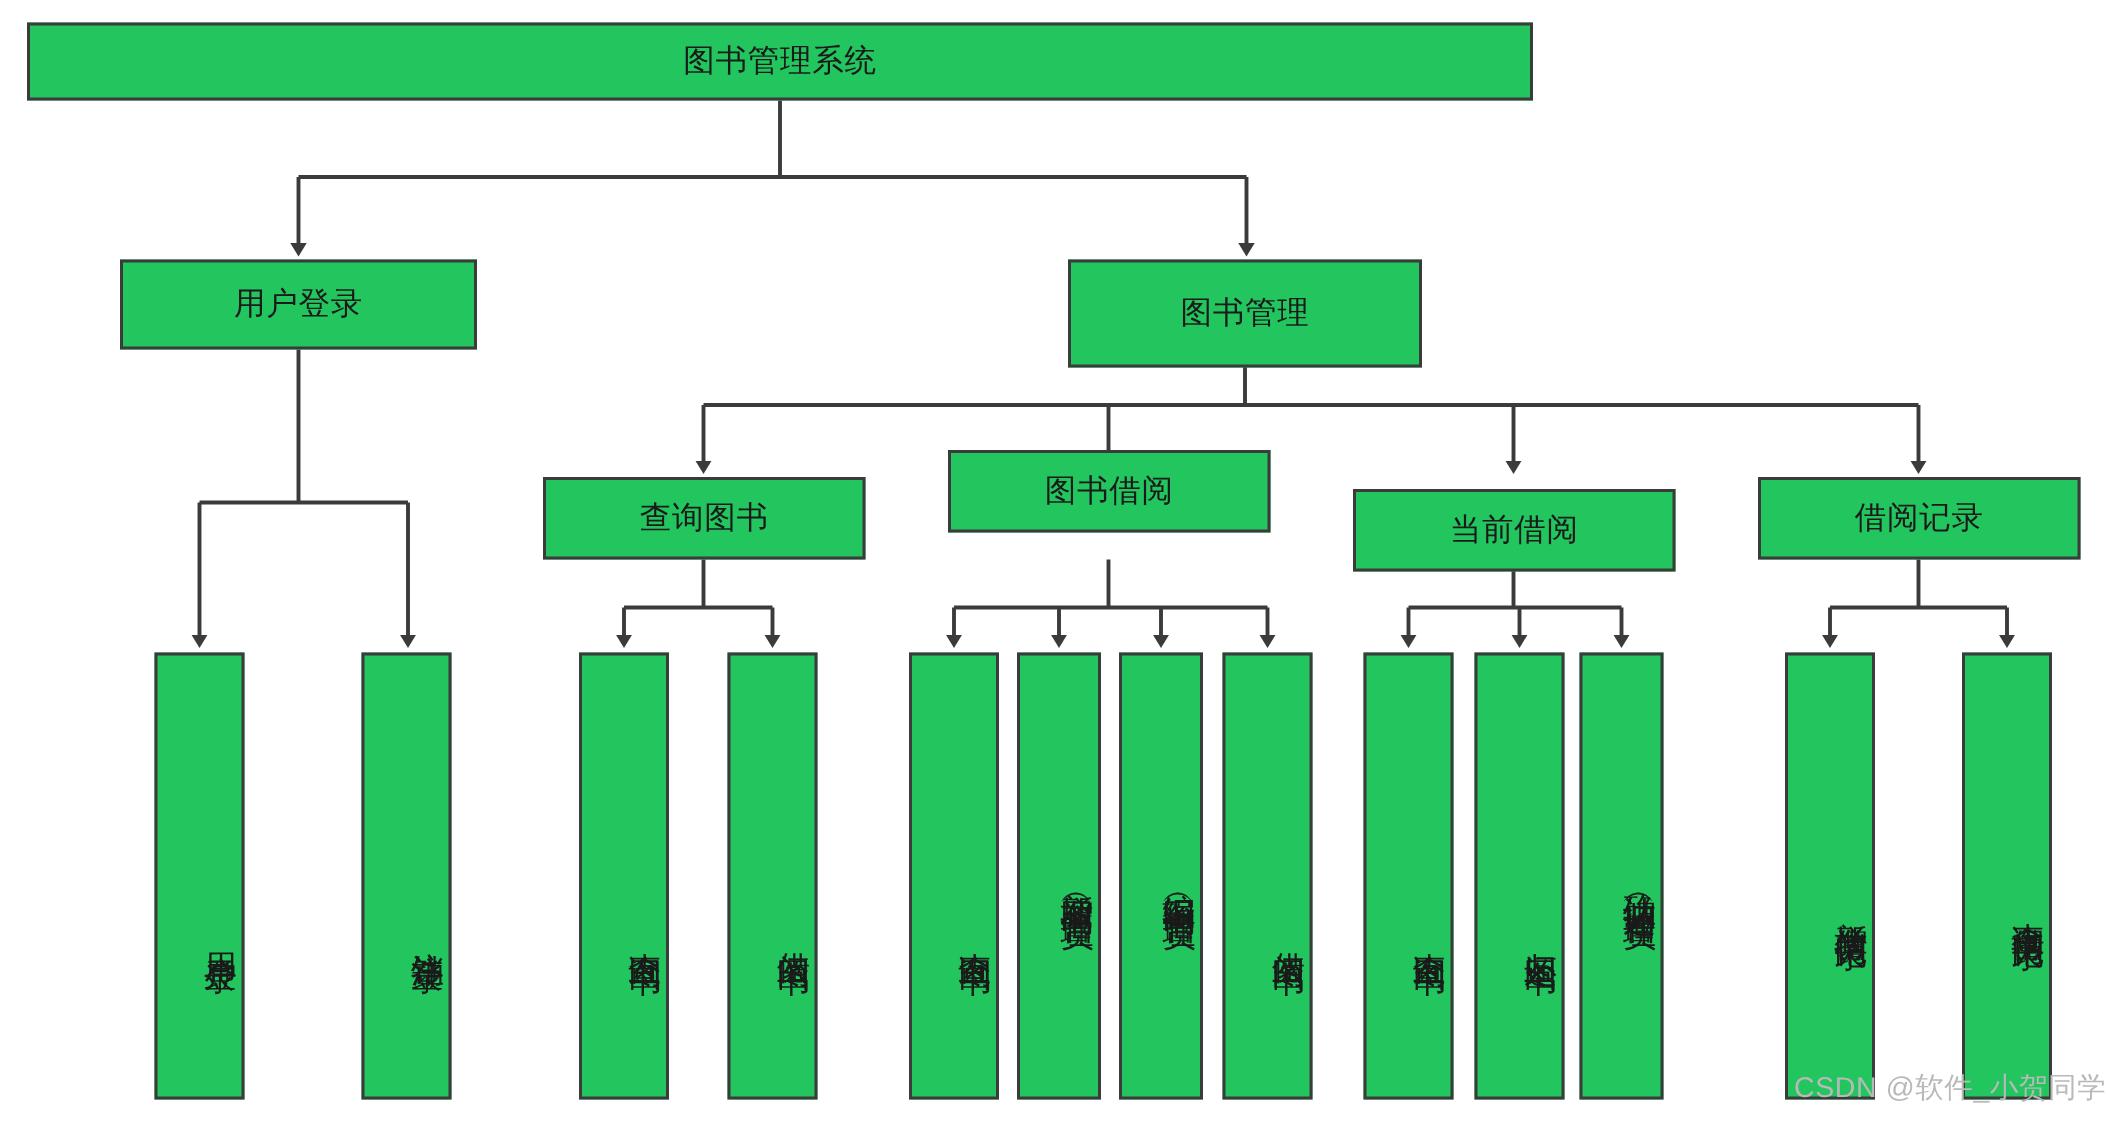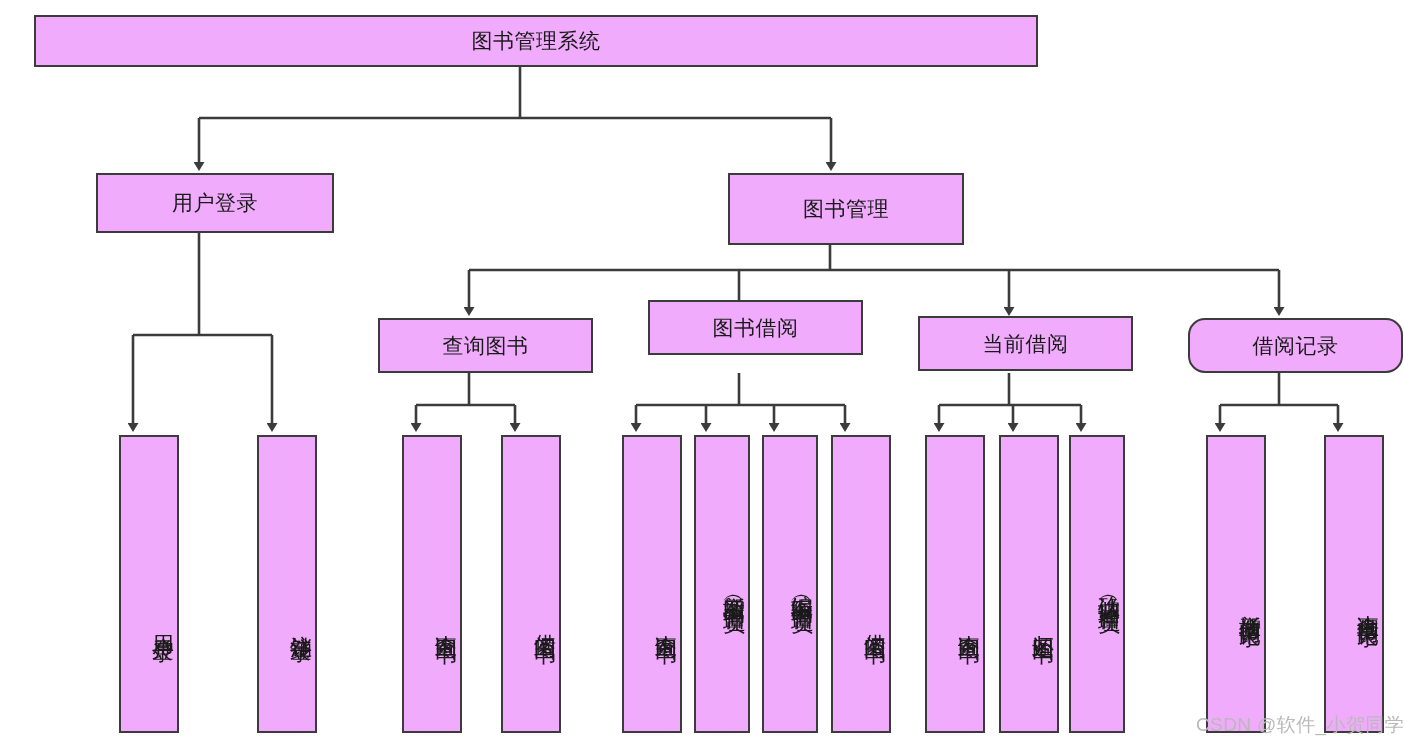--- a/index.html
+++ b/index.html
@@ -22,27 +22,26 @@
     position: absolute;
     left: 0;
     top: 0;
     width: 1405px;
     height: 747px;
     pointer-events: none;
   }
   .node {
     position: absolute;
     border: 2.4px solid #3b3b3b;
-    background: #f0abfc;
+    background: #22c55e;
     color: #1a1a1a;
     display: flex;
     align-items: center;
     justify-content: center;
     z-index: 2;
-    margin-left: 16px;
   }
   .node-h {
     font-size: 21px;
     letter-spacing: 0.5px;
     line-height: 1.2;
     white-space: nowrap;
   }
   .node-v {
     writing-mode: vertical-rl;
     text-orientation: upright;
@@ -134,24 +133,24 @@
   <div class="node node-h" style="left:712px; top:173px; width:236px; height:72px;">
     <span class="node-label">图书管理</span>
   </div>
 
   <div class="node node-h" style="left:362px; top:318px; width:215px; height:55px;">
     <span class="node-label">查询图书</span>
   </div>
   <div class="node node-h" style="left:632px; top:300px; width:215px; height:55px;">
     <span class="node-label">图书借阅</span>
   </div>
-  <div class="node node-h" style="left:902px; top:316px; width:215px; height:55px;">
+  <div class="node node-h" style="left:902px; top:326px; width:215px; height:55px;">
     <span class="node-label">当前借阅</span>
   </div>
-  <div class="node node-h" style="left:1172px; top:318px; width:215px; height:55px;border-radius:17px;">
+  <div class="node node-h" style="left:1172px; top:318px; width:215px; height:55px;">
     <span class="node-label">借阅记录</span>
   </div>
 
   <div class="node node-v" style="left:103px; top:435px; width:60px; height:298px; padding-top:76px;">
     <span class="node-label">用户登录</span>
   </div>
   <div class="node node-v" style="left:241px; top:435px; width:60px; height:298px; padding-top:76px;">
     <span class="node-label">注销登录</span>
   </div>
   <div class="node node-v" style="left:386px; top:435px; width:60px; height:298px; padding-top:76px;">

